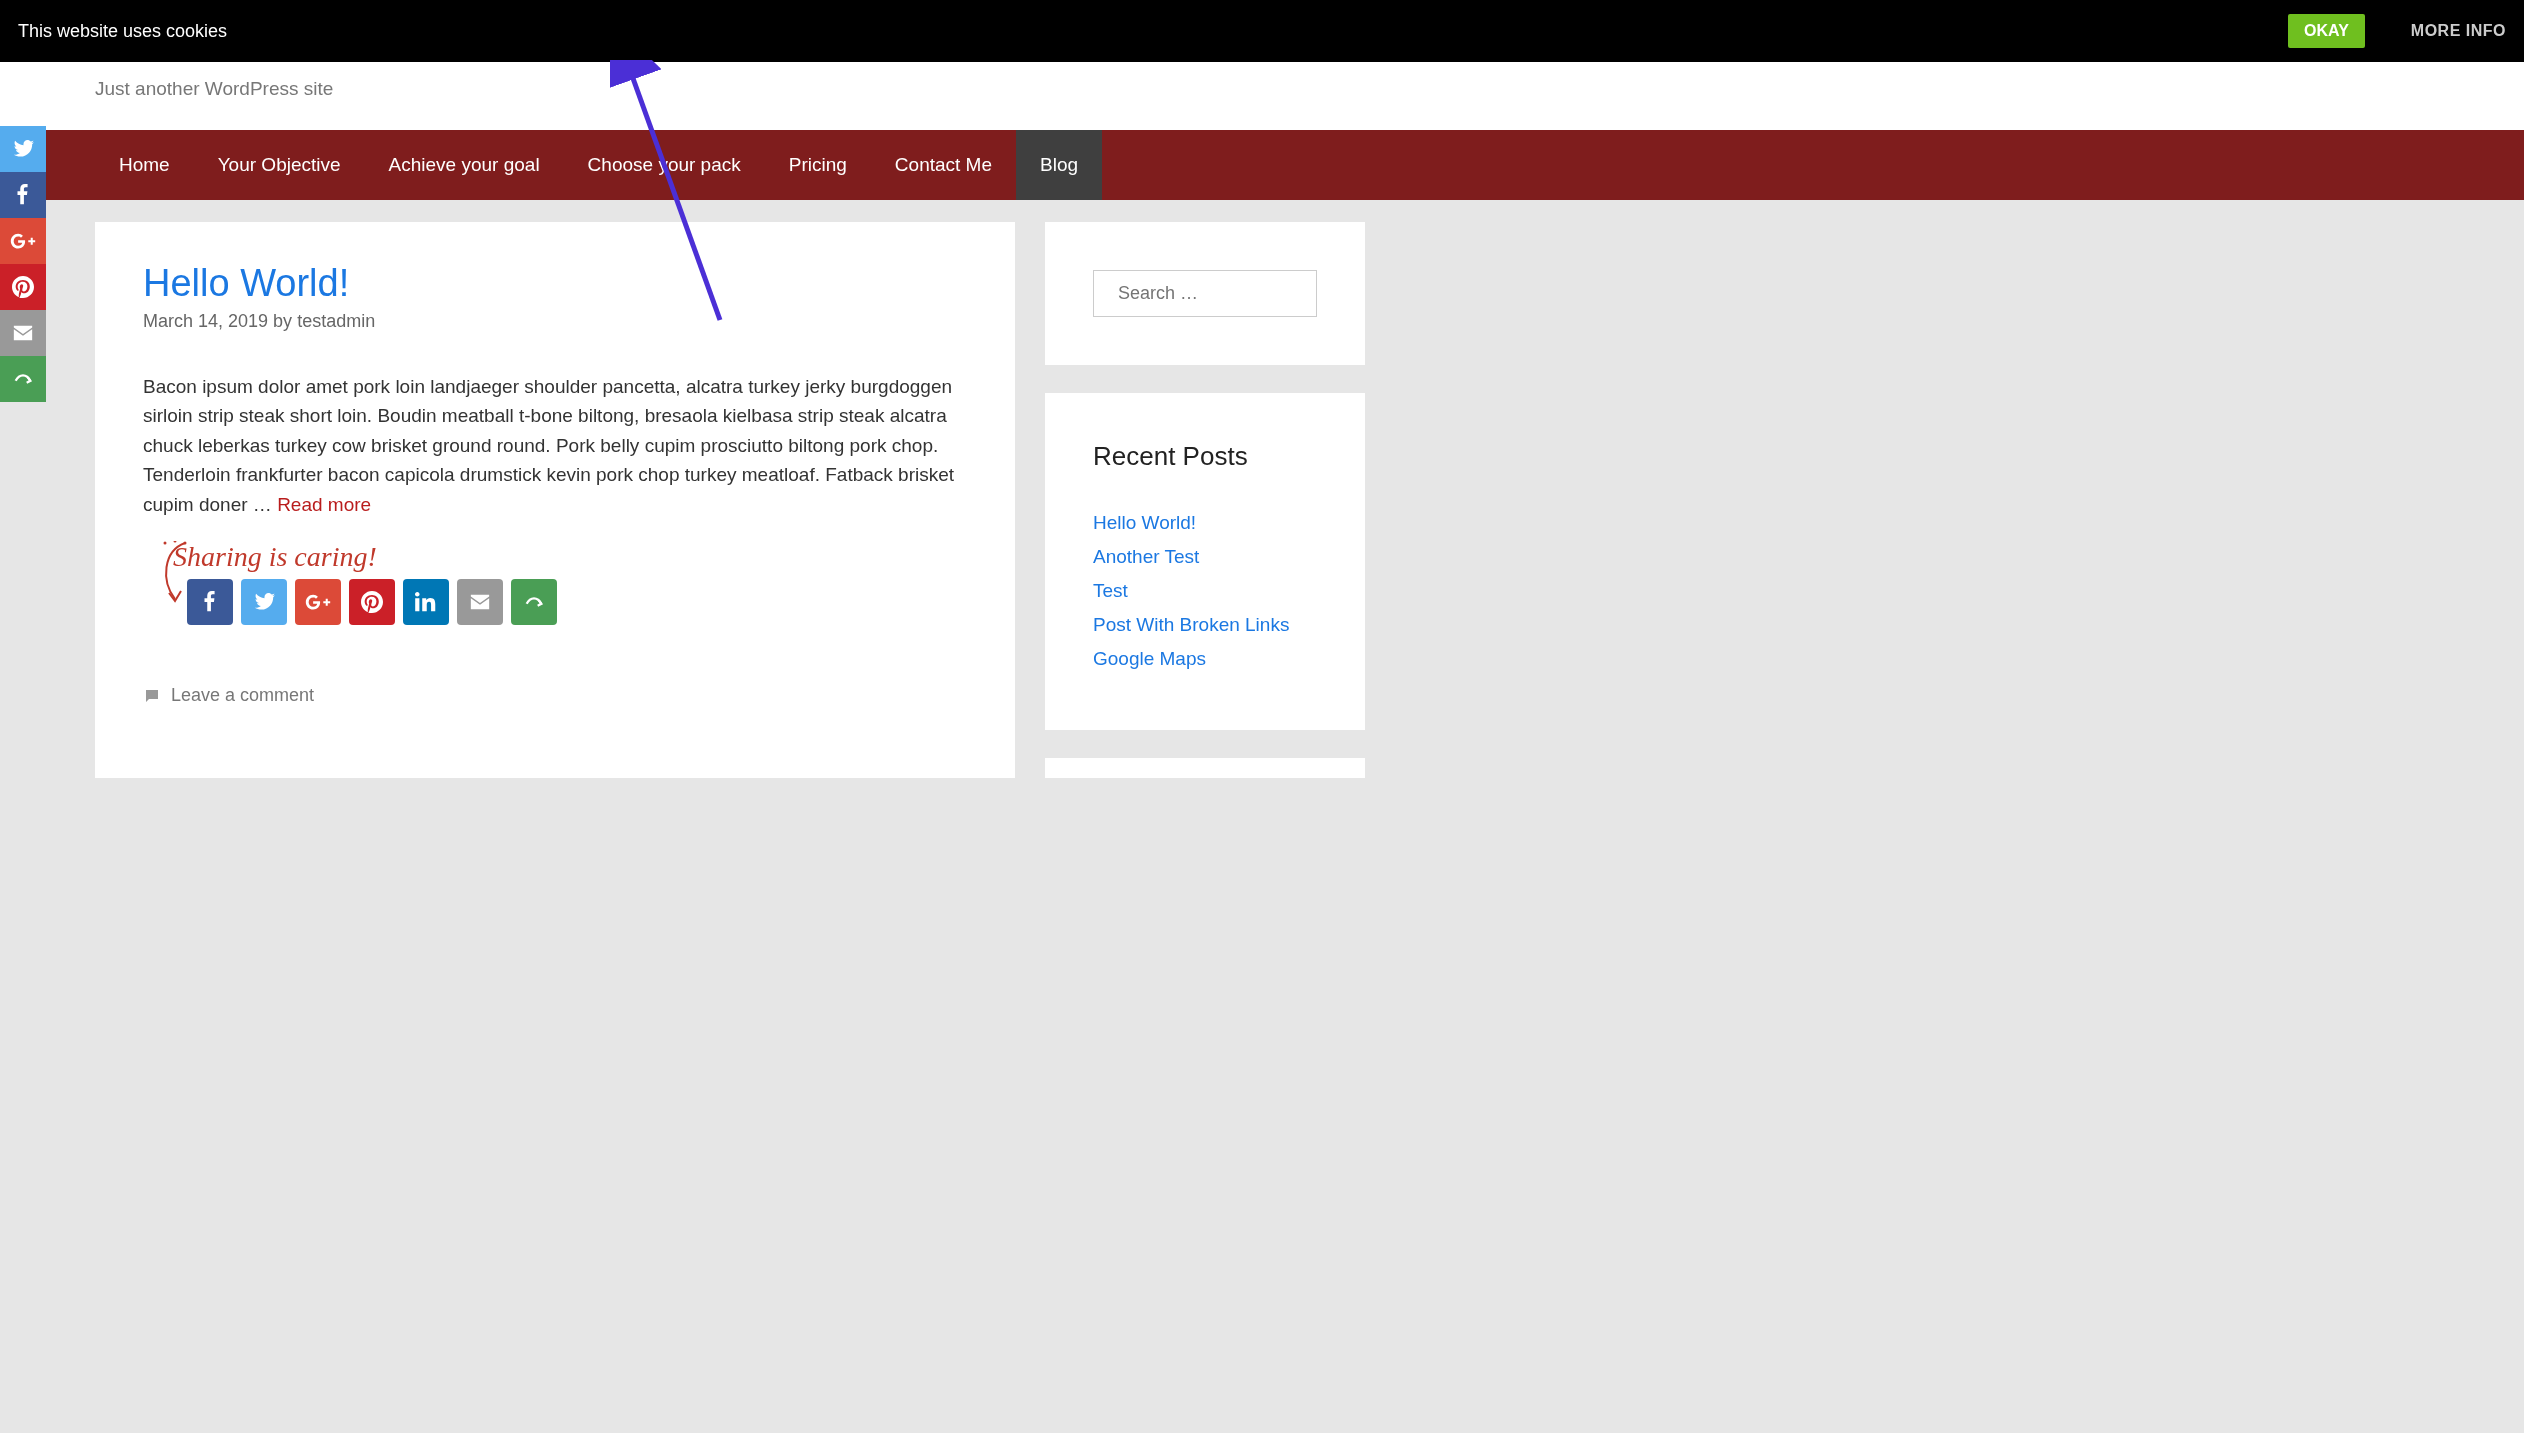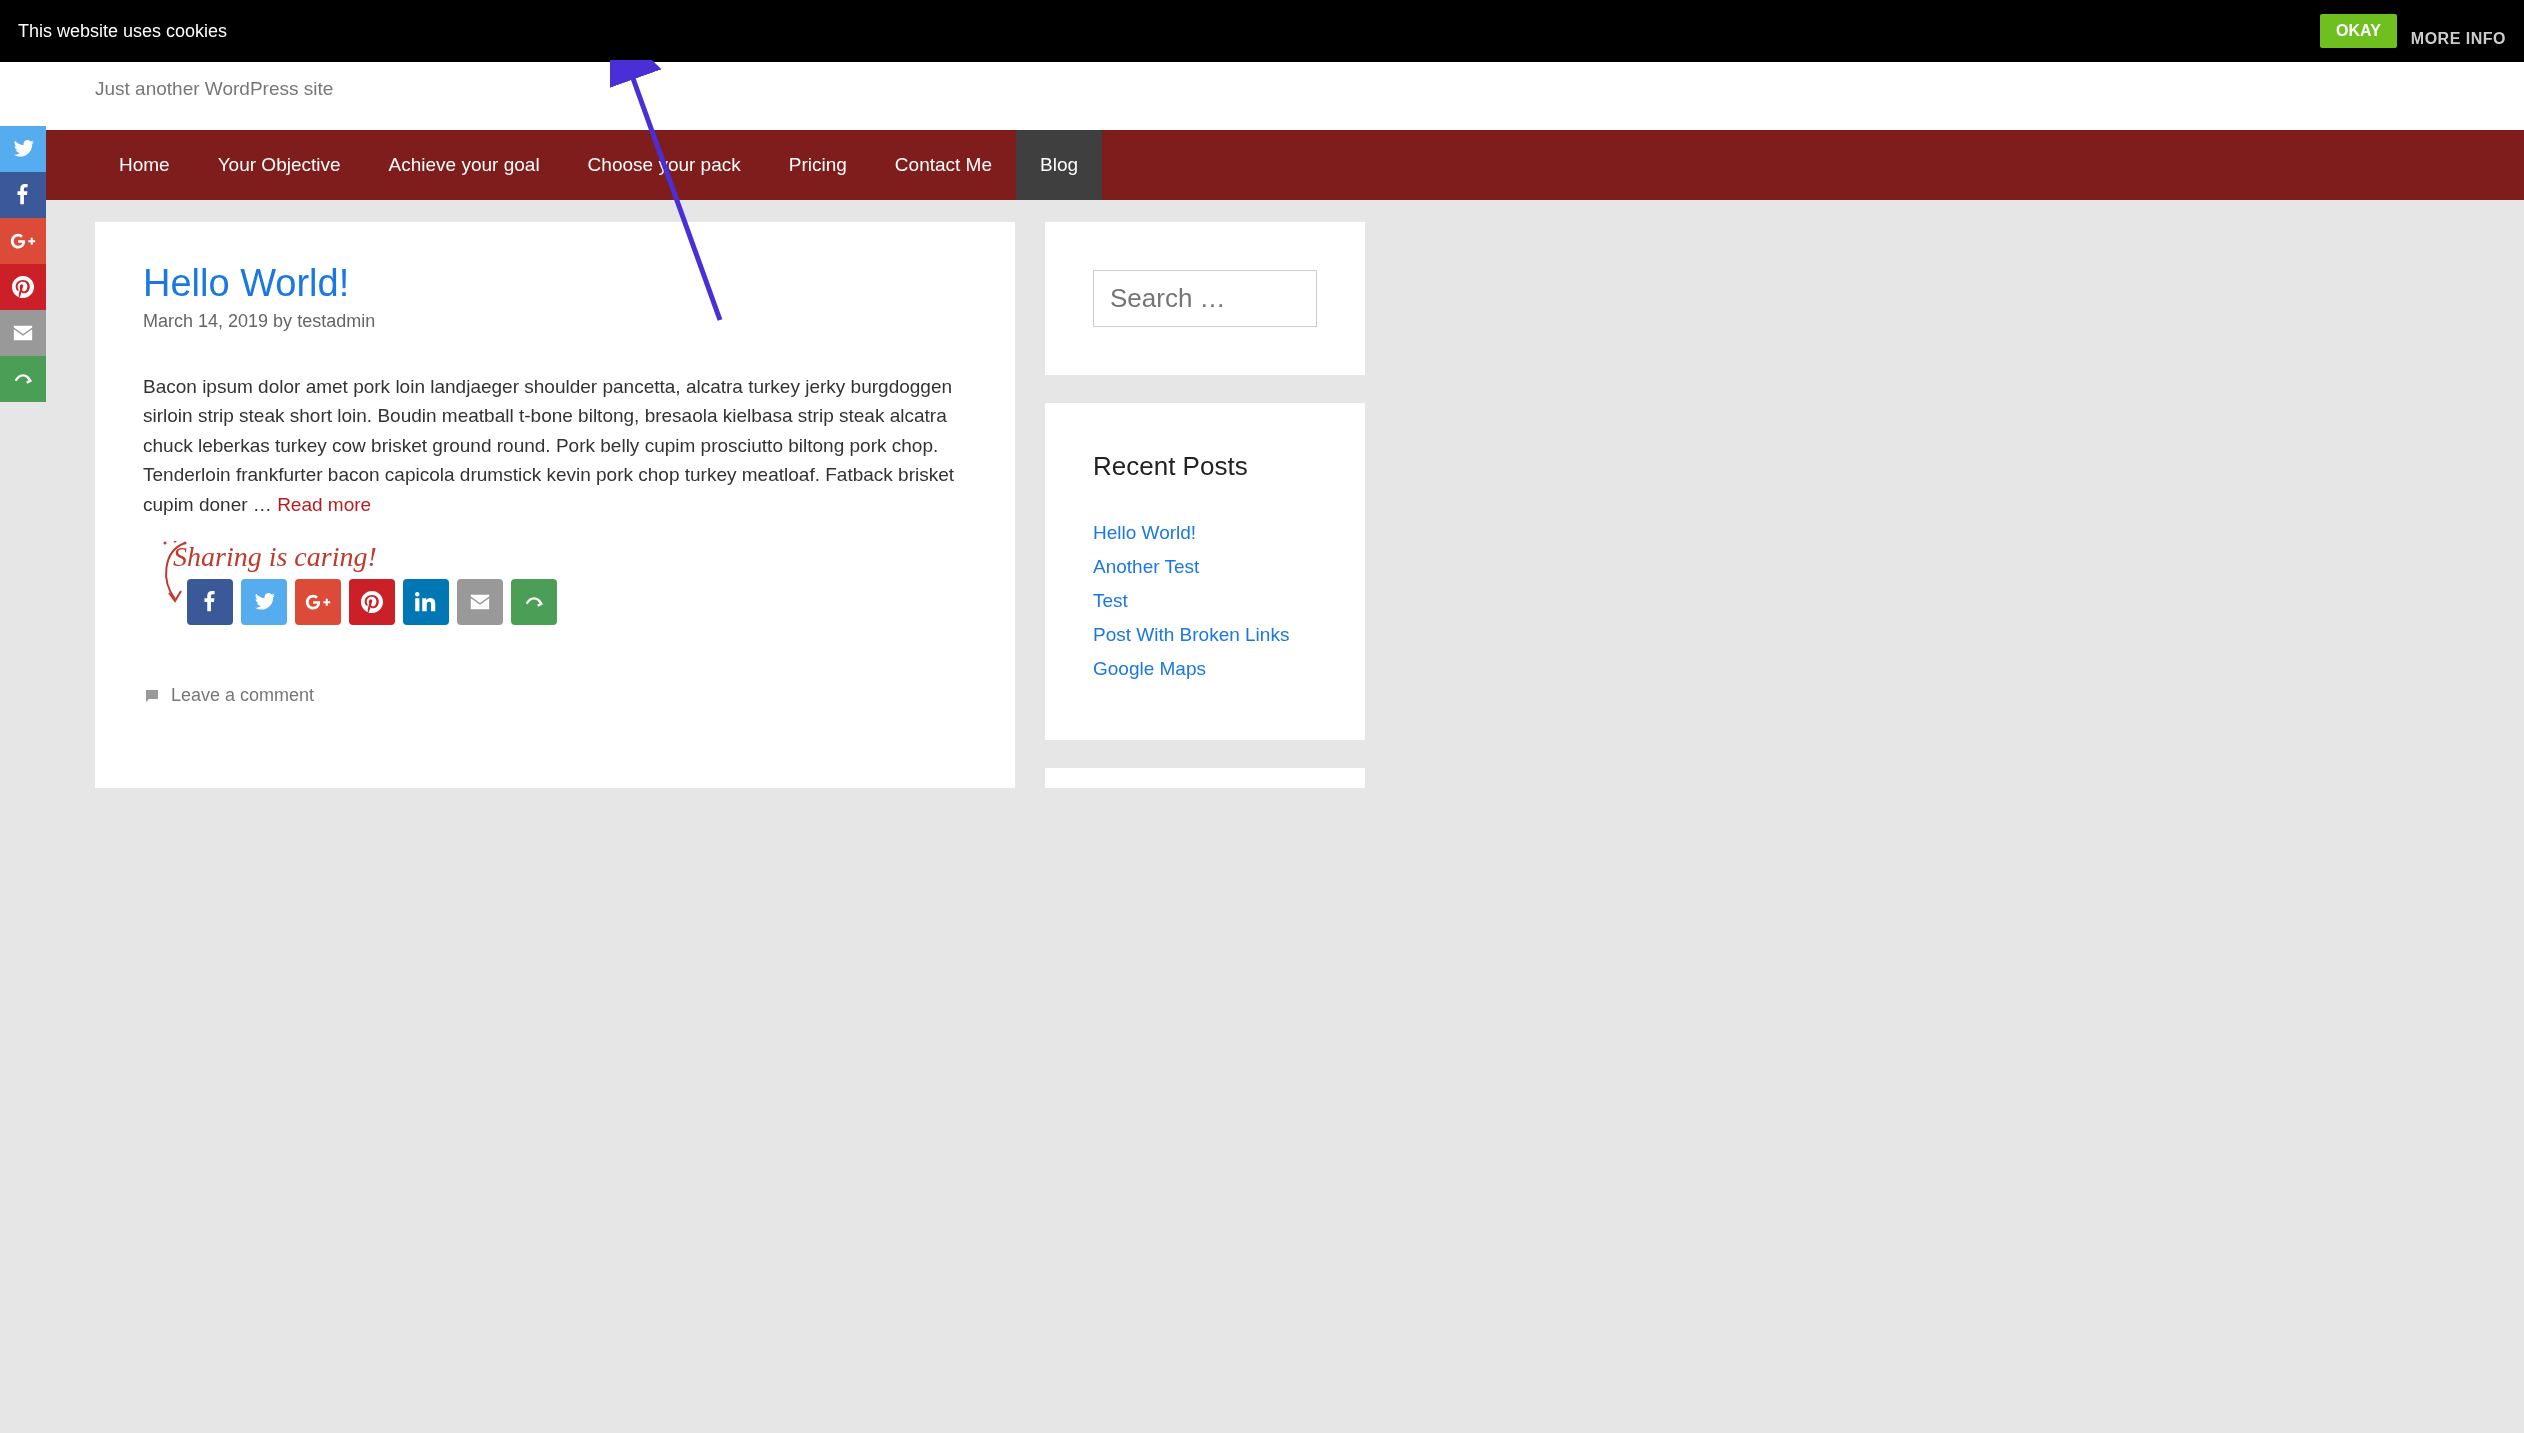--- a/index.html
+++ b/index.html
@@ -11,21 +11,21 @@
   }
   .cookie-bar {
     background: #000;
     color: #fff;
     display: flex;
     align-items: center;
     justify-content: space-between;
     padding: 14px 18px;
     font-size: 18px;
   }
-  .cookie-actions { display: flex; align-items: flex-end; gap: 14px; padding-left: 14px; }
+  .cookie-actions { display: flex; align-items: center; gap: 46px; padding-left: 14px; }
   .okay-btn {
     background: #6fbf1f;
     color: #fff;
     border: none;
     padding: 8px 16px;
     font-weight: bold;
     font-size: 16px;
     cursor: pointer;
     border-radius: 2px;
   }
@@ -112,23 +112,23 @@
   .more-bg { background: #4a9e55; }
 
   .post-footer { border-top: none; padding-top: 30px; color: #777; font-size: 18px; }
   .footer-row { display: flex; align-items: center; gap: 10px; margin-bottom: 6px; }
   .footer-row a { color: #777; text-decoration: none; }
 
   .sidebar { width: 320px; display: flex; flex-direction: column; gap: 28px; }
   .widget { background: #fff; padding: 48px; }
   .search-input {
     width: 100%;
-    padding: 12px 16px;
+    padding: 12px 24px;
     border: 1px solid #ccc;
-    font-size: 26px;
+    font-size: 18px;
     color: #ec4899;
   }
   .widget h3 { font-size: 26px; font-weight: 500; margin-bottom: 40px; color: #222; }
   .widget ul { list-style: none; }
   .widget li { margin-bottom: 12px; }
   .widget li a { color: #1b78e2; text-decoration: none; font-size: 19px; }
 
   .side-share {
     position: fixed;
     left: 0;

